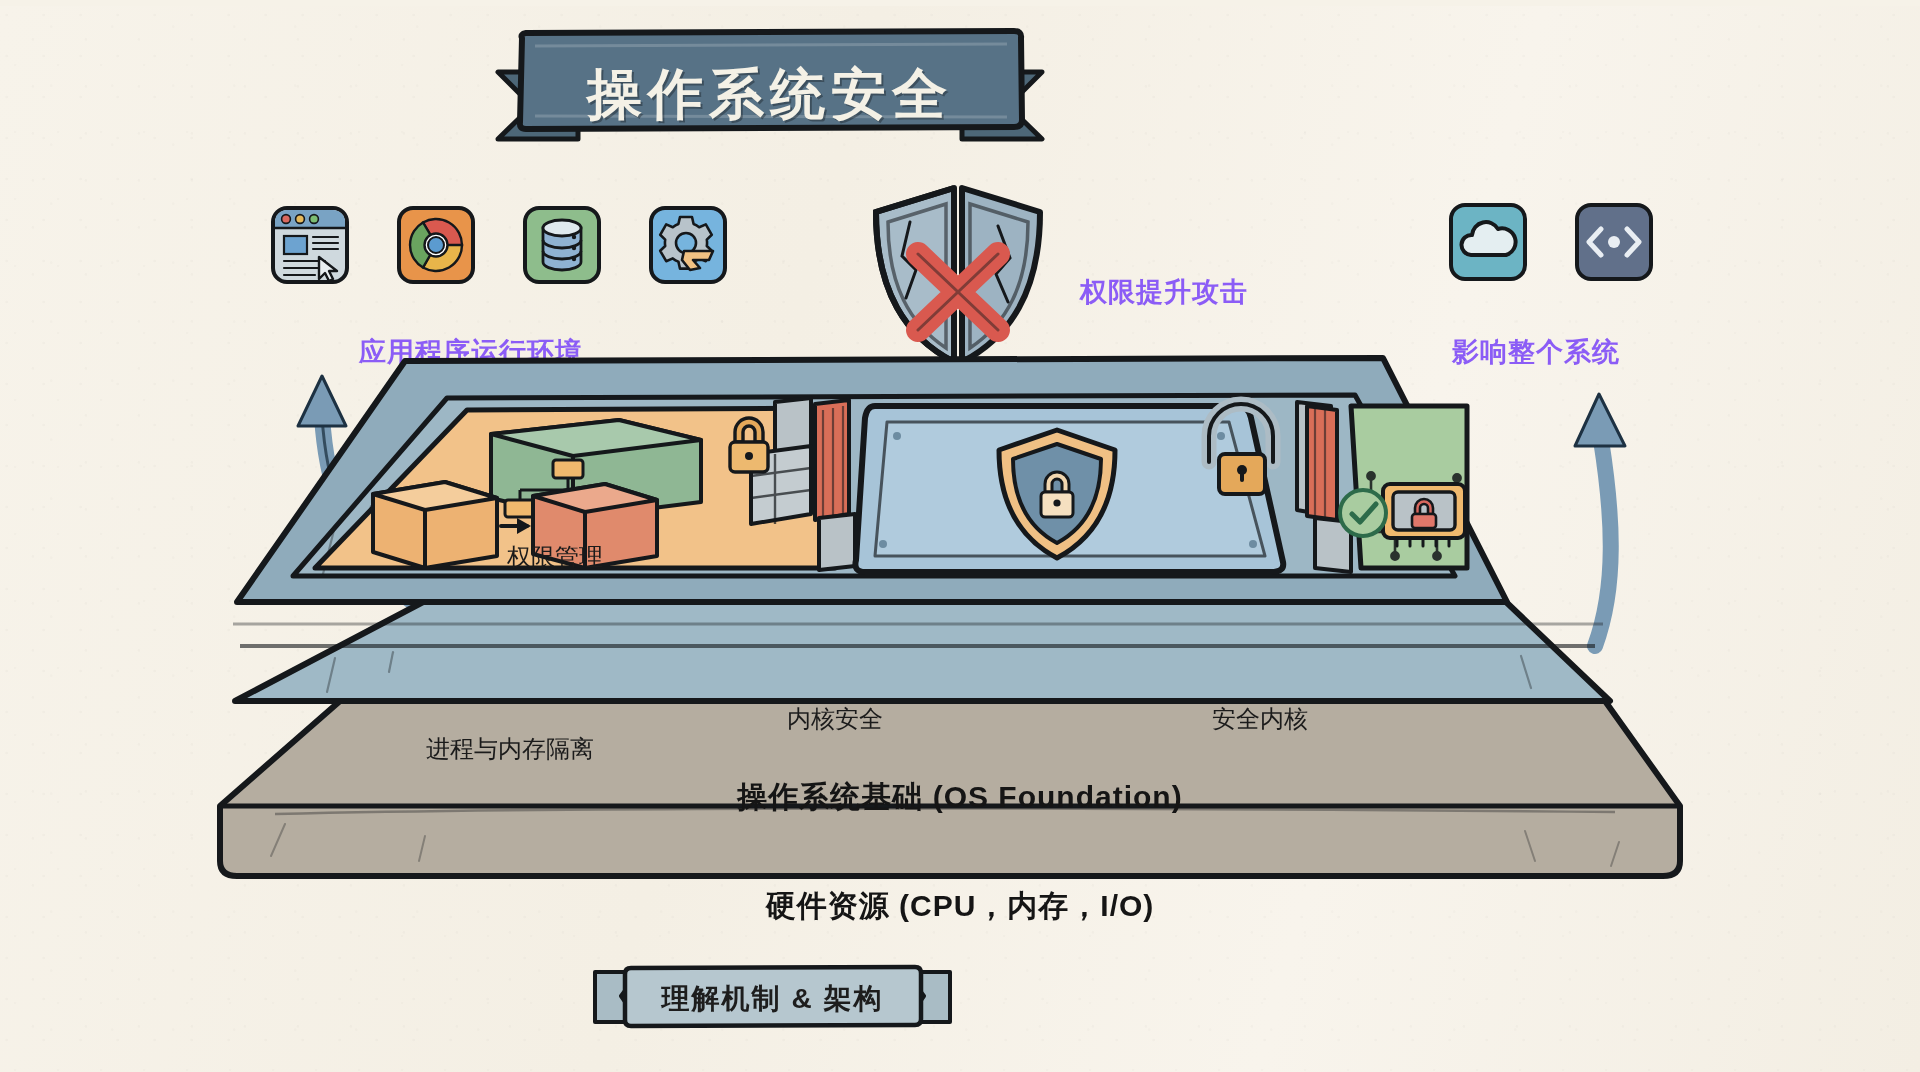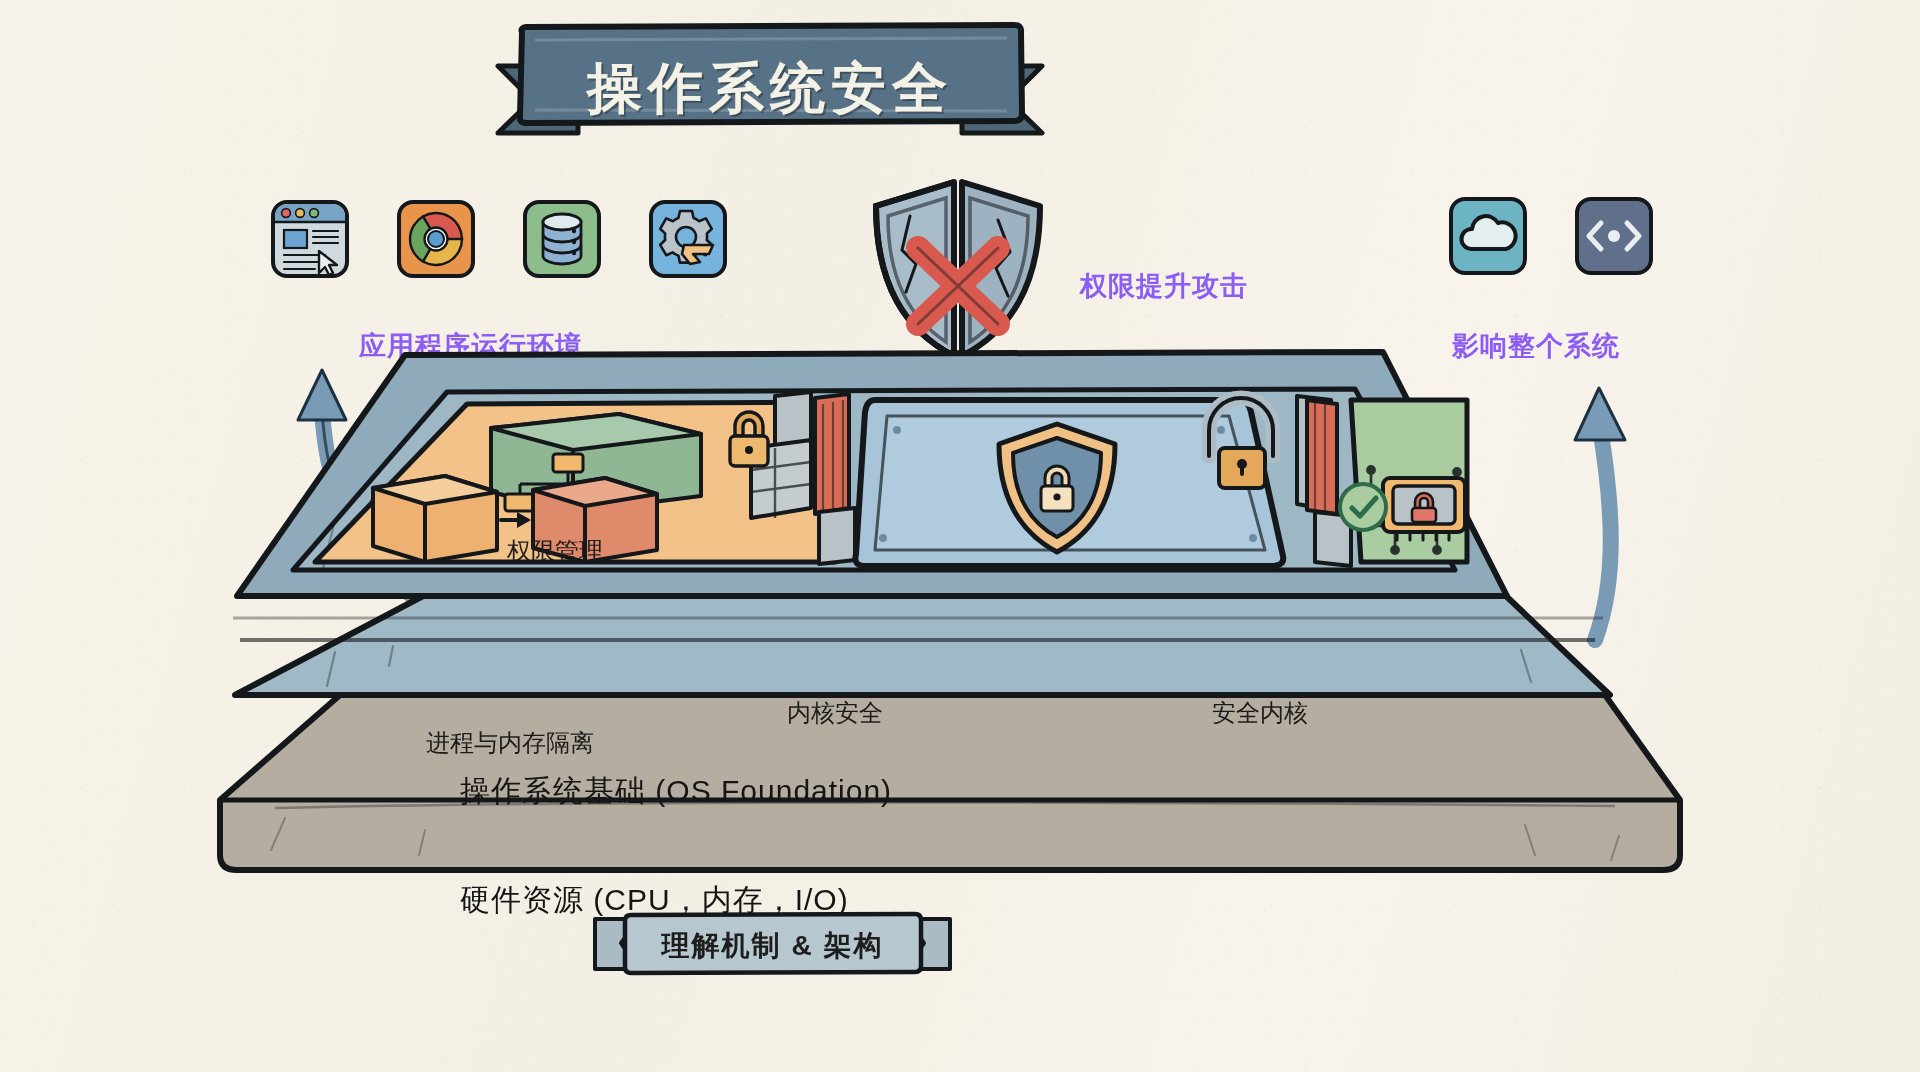--- a/index.html
+++ b/index.html
@@ -2,21 +2,21 @@
 <html><head>
 <meta charset="utf-8">
 <style>
   html,body{margin:0;padding:0;}
   body{
     width:1920px;height:1072px;overflow:hidden;
     background:#f6f2e8;
     font-family:"Liberation Sans","DejaVu Sans",sans-serif;
     position:relative;
   }
-  #stage{position:absolute;inset:0;}
+  #stage{position:absolute;inset:0;margin-top:6px;}
 
   
   .paper{
     position:absolute;inset:0;
     background:
       radial-gradient(circle at 18% 22%, rgba(0,0,0,.020) 0 1px, transparent 1.6px),
       radial-gradient(circle at 62% 71%, rgba(0,0,0,.018) 0 1px, transparent 1.6px),
       radial-gradient(circle at 84% 35%, rgba(0,0,0,.016) 0 1px, transparent 1.6px),
       radial-gradient(circle at 35% 88%, rgba(0,0,0,.015) 0 1px, transparent 1.6px),
       linear-gradient(105deg,#f7f3ea 0%,#f4efe4 40%,#f8f4ec 70%,#f3eee3 100%);
@@ -32,21 +32,21 @@
   #title-text{
     position:absolute;left:0;right:0;top:34px;
     text-align:center;
     font-size:55px;font-weight:bold;color:#f4f1e6;
     letter-spacing:6px;
     text-shadow:2px 2px 0 rgba(0,0,0,.30);
     white-space:nowrap;
   }
 
   
-  #bottom-banner{left:595px;top:911px;width:355px;height:65px;}
+  #bottom-banner{left:595px;top:958px;width:355px;height:65px;}
   #bottom-text{
     position:absolute;left:0;right:0;top:16px;text-align:center;
     font-size:28px;font-weight:bold;color:#1d1d1d;letter-spacing:2px;
     white-space:nowrap;
   }
 
   
   .tile{position:absolute;width:78px;height:78px;border-radius:16px;
         border:4px solid #15181b;box-sizing:border-box;}
   .tile-inner{position:absolute;inset:0;border-radius:12px;overflow:hidden;}
@@ -54,22 +54,22 @@
   
   .cap{
     position:absolute;font-size:27px;font-weight:bold;color:#8b5cf6;
     white-space:nowrap;letter-spacing:1px;
   }
   .zone-label{
     position:absolute;font-size:24px;font-weight:normal;color:#1b1b1b;
     white-space:nowrap;text-align:center;
   }
   .layer-label{
-    position:absolute;font-size:30px;font-weight:normal;color:#151515;
-    white-space:nowrap;letter-spacing:1px;
+    position:absolute;font-size:30px;font-weight:bold;color:#151515;
+    white-space:nowrap;text-align:center;letter-spacing:1px;
   }
 </style>
 </head>
 <body>
 
 <div id="stage">
 
   <div class="paper"></div>
 
   <div class="abs" id="title-banner">

